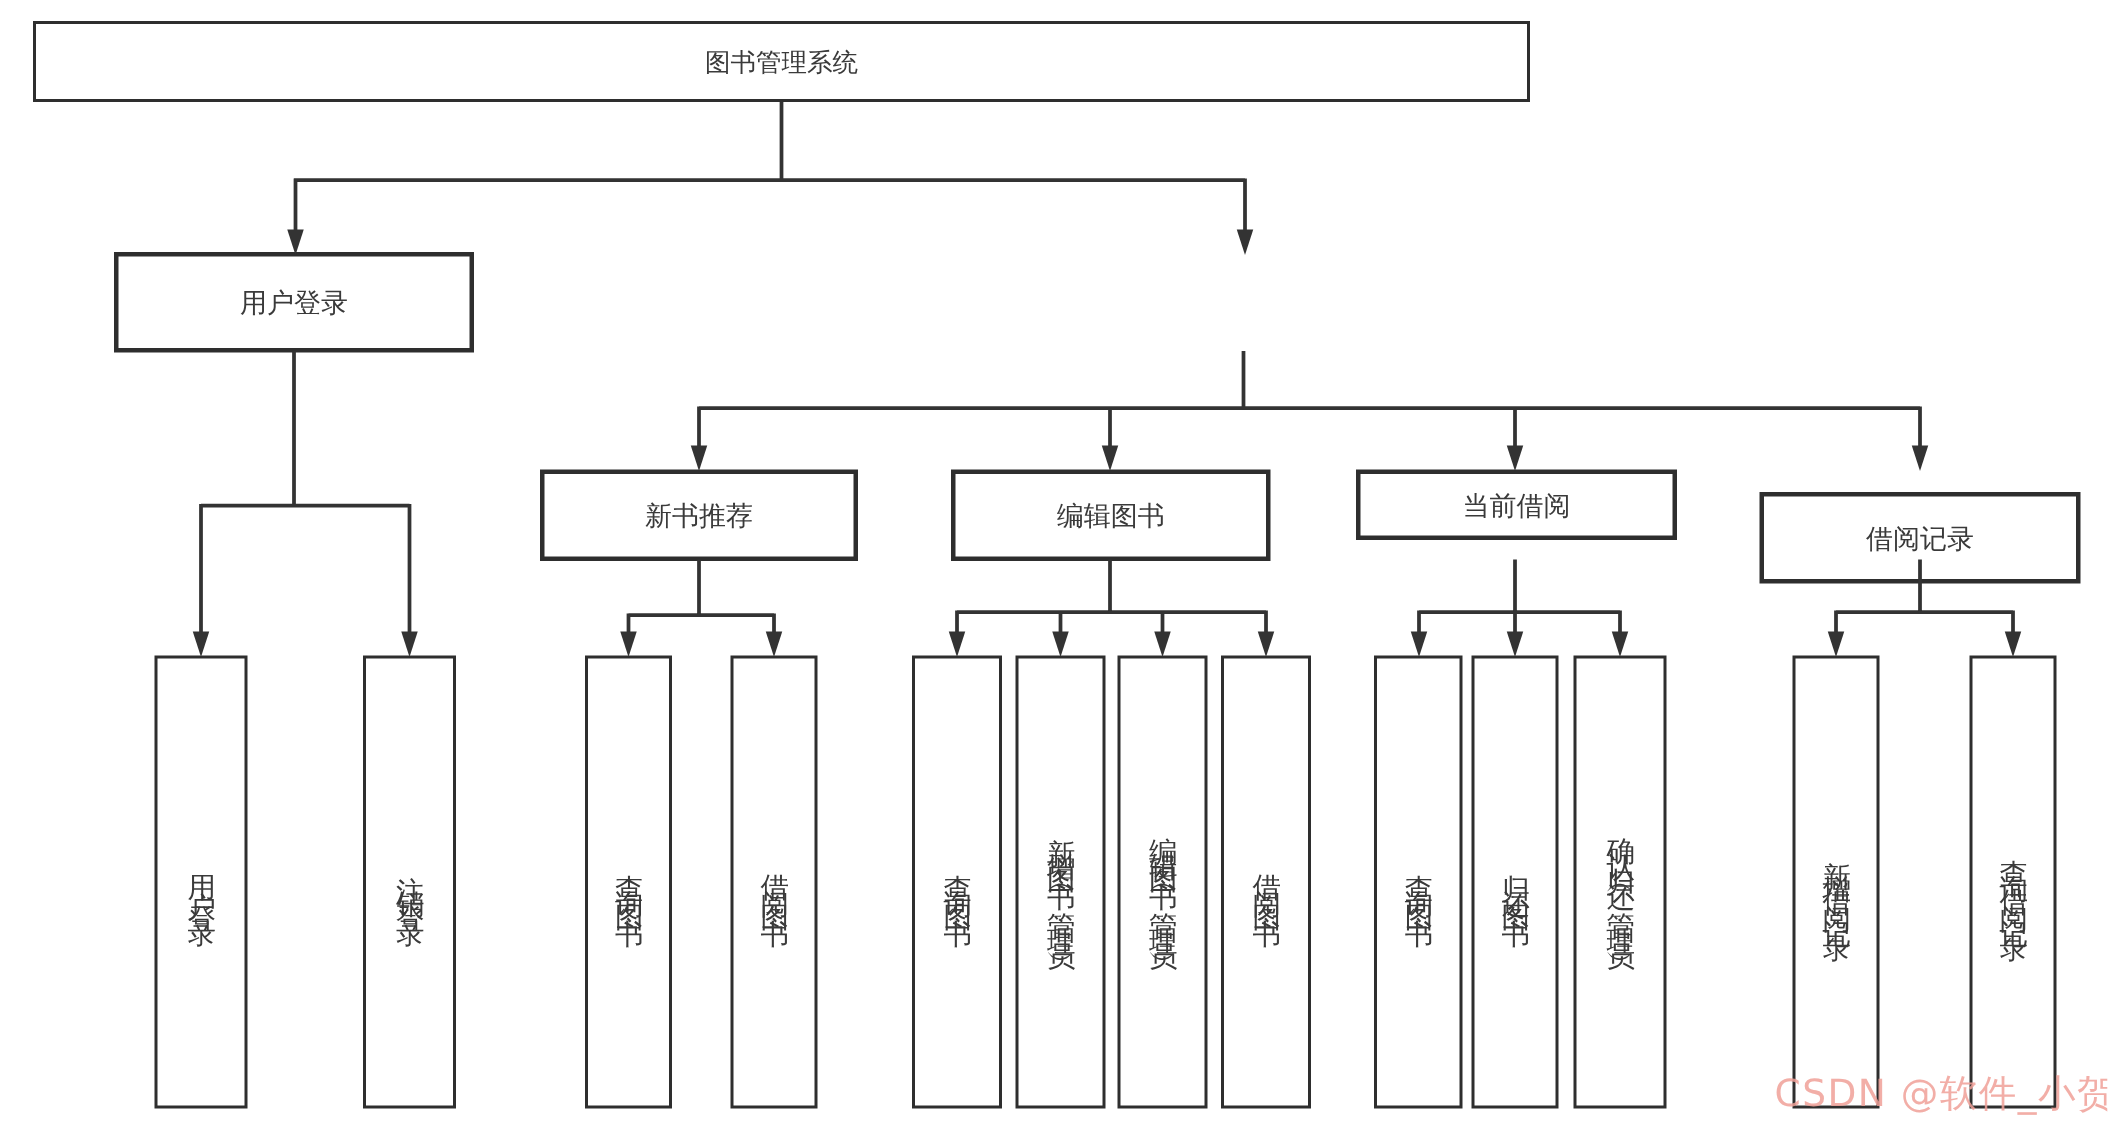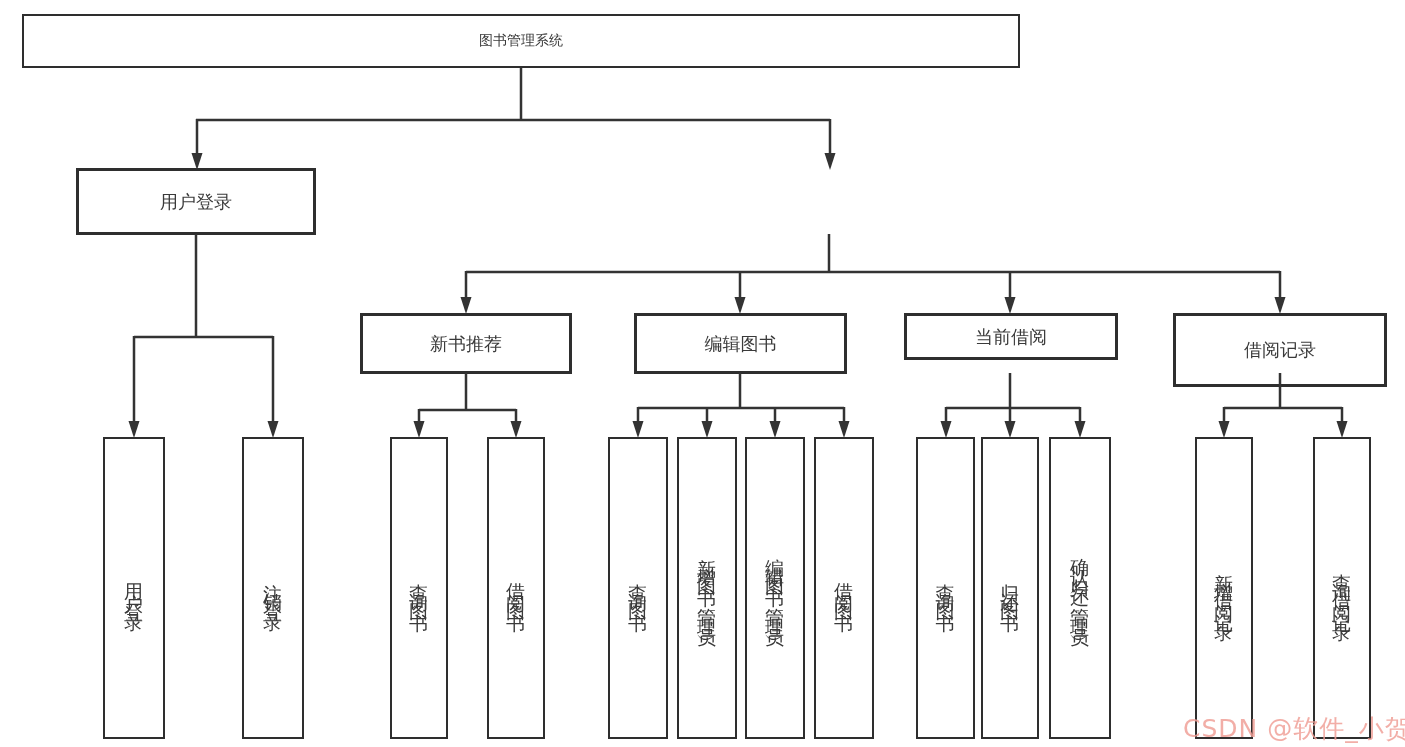--- a/index.html
+++ b/index.html
@@ -22,21 +22,21 @@
     border: 3px solid #2e2e2e;
     display: flex;
     align-items: center;
     justify-content: center;
     color: #3a3a3a;
     font-size: 18px;
     z-index: 2;
   }
   .root-box {
     border-width: 2px;
-    font-size: 14px;
+    font-size: 17px;
     font-family: Liberation Mono, monospace;
   }
   .leaf-box {
     border-width: 2.5px;
   }
   .vtext {
     writing-mode: vertical-rl;
     text-orientation: mixed;
     font-size: 19px;
     letter-spacing: 10px;
@@ -76,21 +76,21 @@
 
   <div class="box" style="left:360px; top:313px; width:212px; height:61px;">
     <span>新书推荐</span>
   </div>
   <div class="box" style="left:634px; top:313px; width:213px; height:61px;">
     <span>编辑图书</span>
   </div>
   <div class="box" style="left:904px; top:313px; width:214px; height:47px;">
     <span>当前借阅</span>
   </div>
-  <div class="box" style="left:1173px; top:313px; width:214px; height:74px;">
+  <div class="box" style="left:1173px; top:328px; width:214px; height:61px;">
     <span>借阅记录</span>
   </div>
 
   <div class="box leaf-box" style="left:103px; top:437px; width:62px; height:302px;">
     <span class="vtext">用户登录</span>
   </div>
   <div class="box leaf-box" style="left:242px; top:437px; width:62px; height:302px;">
     <span class="vtext">注销登录</span>
   </div>
 

